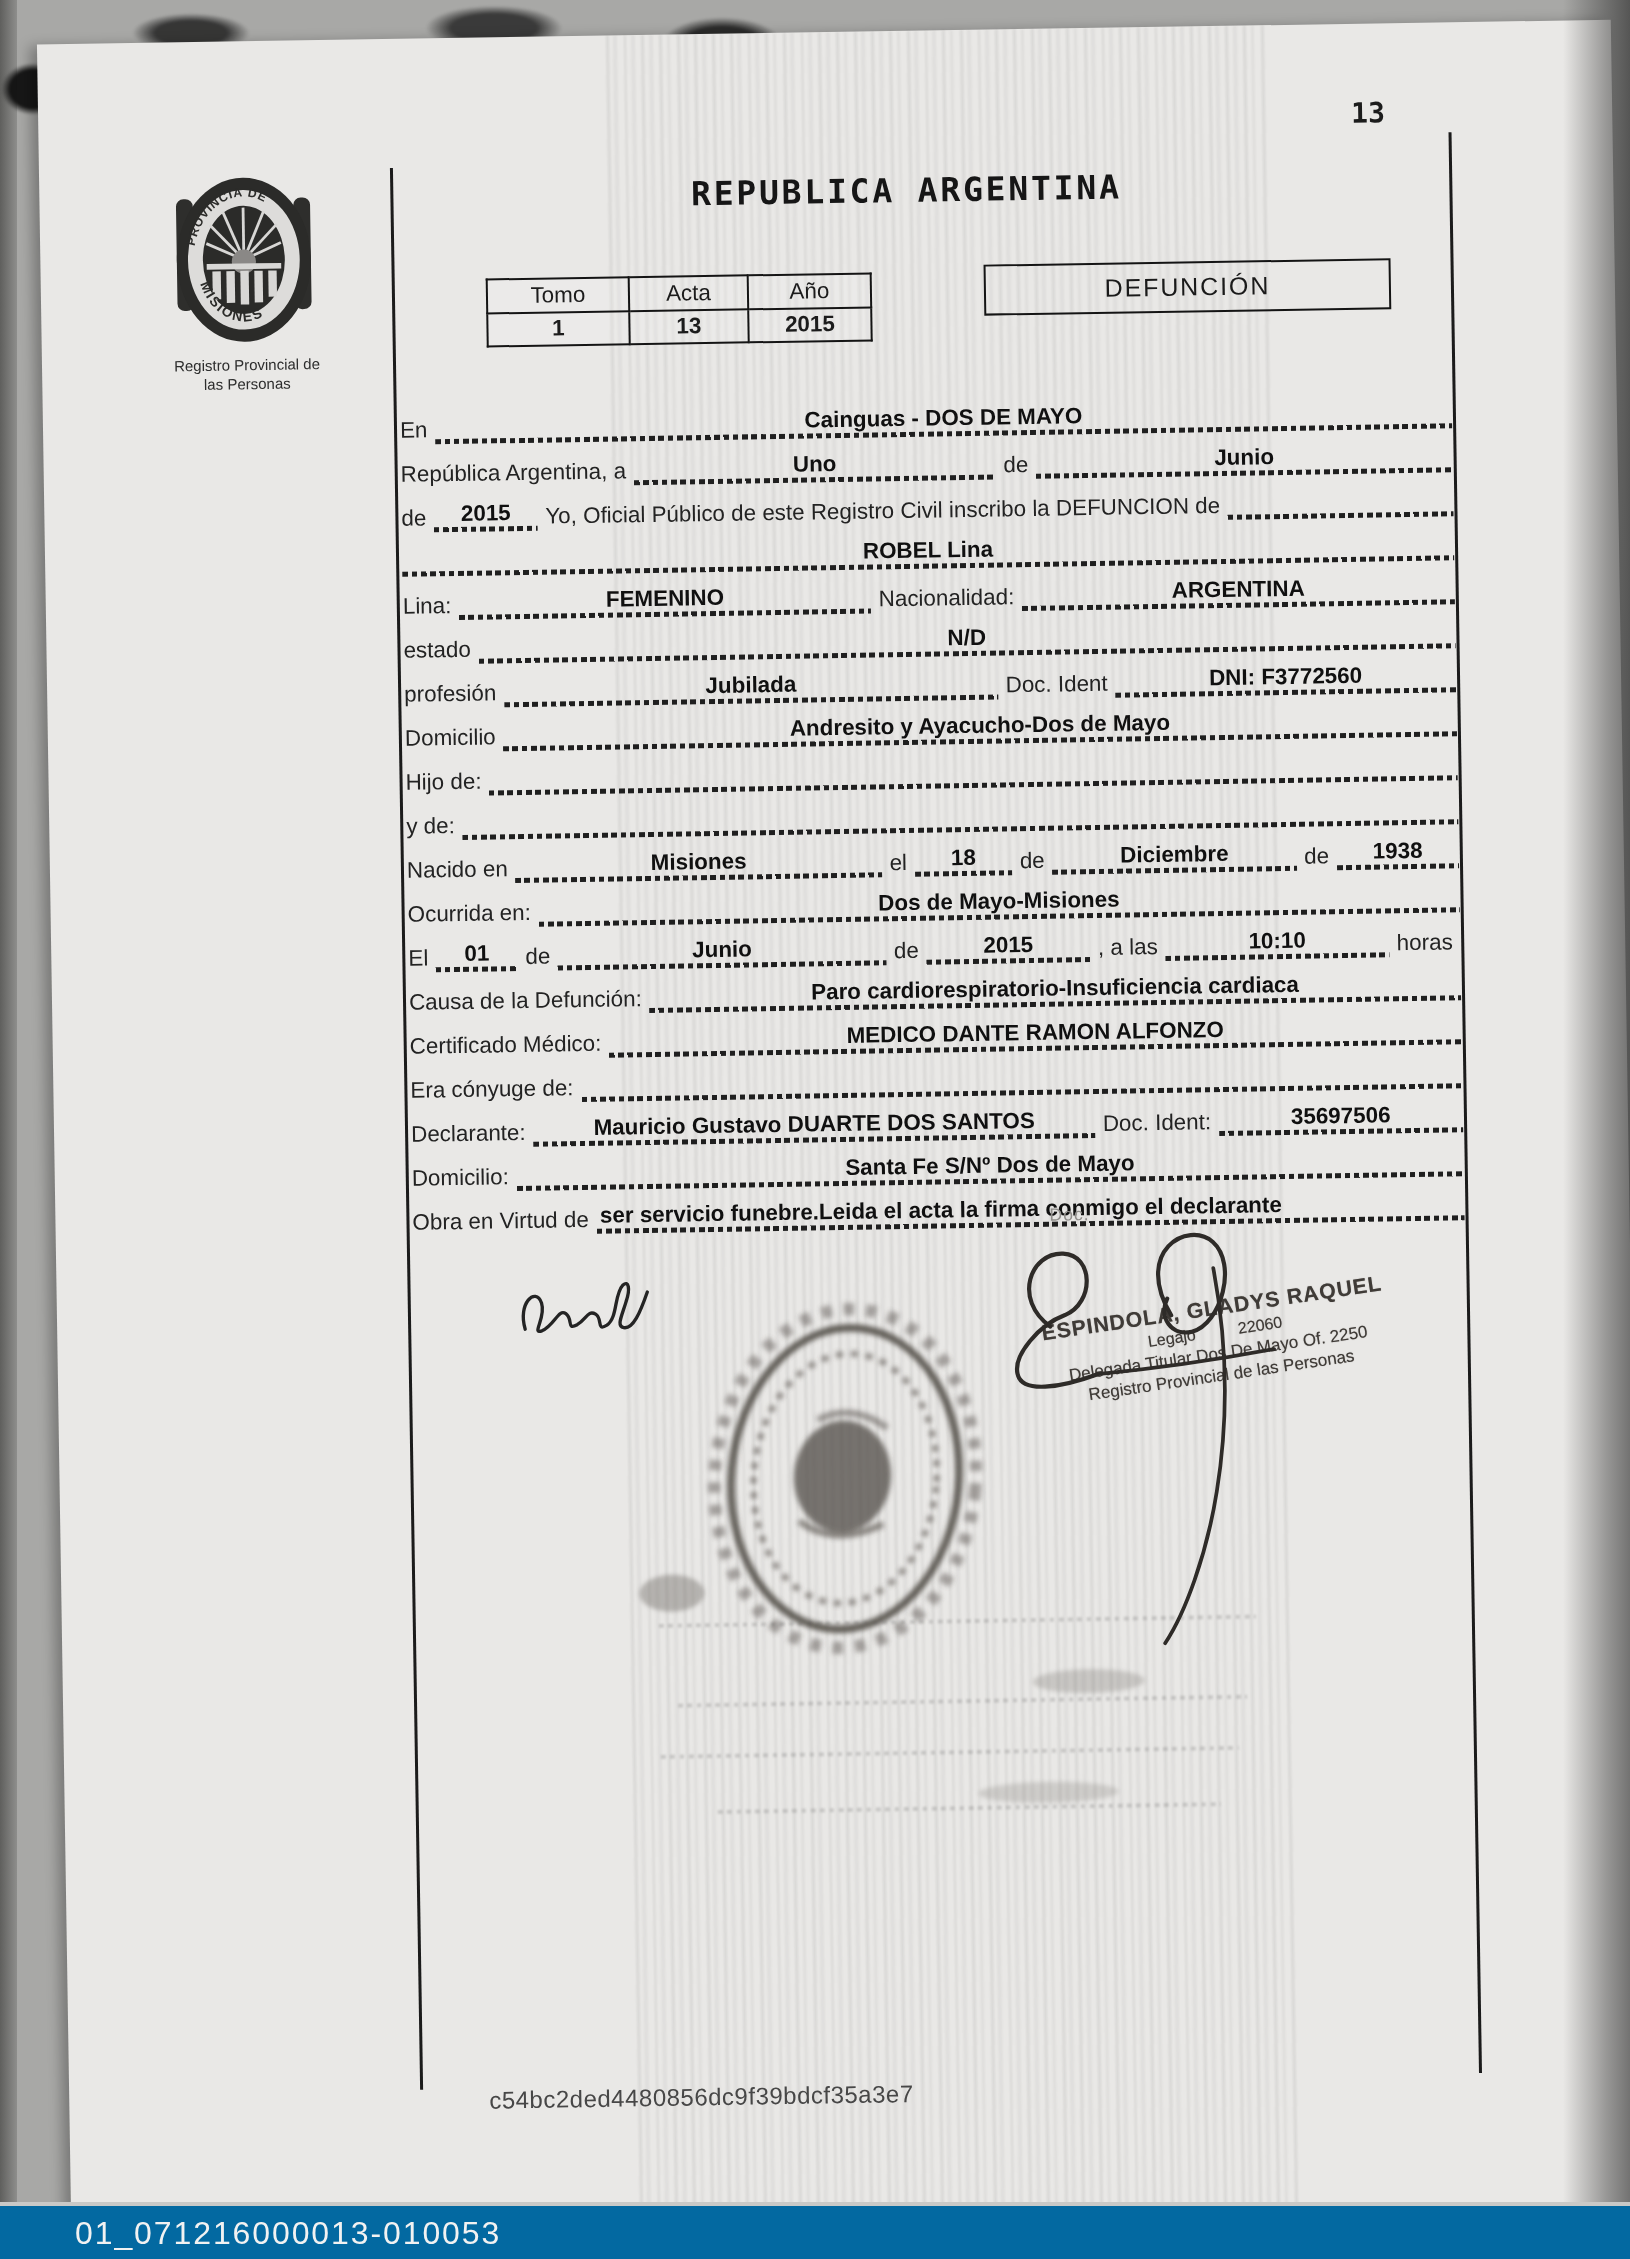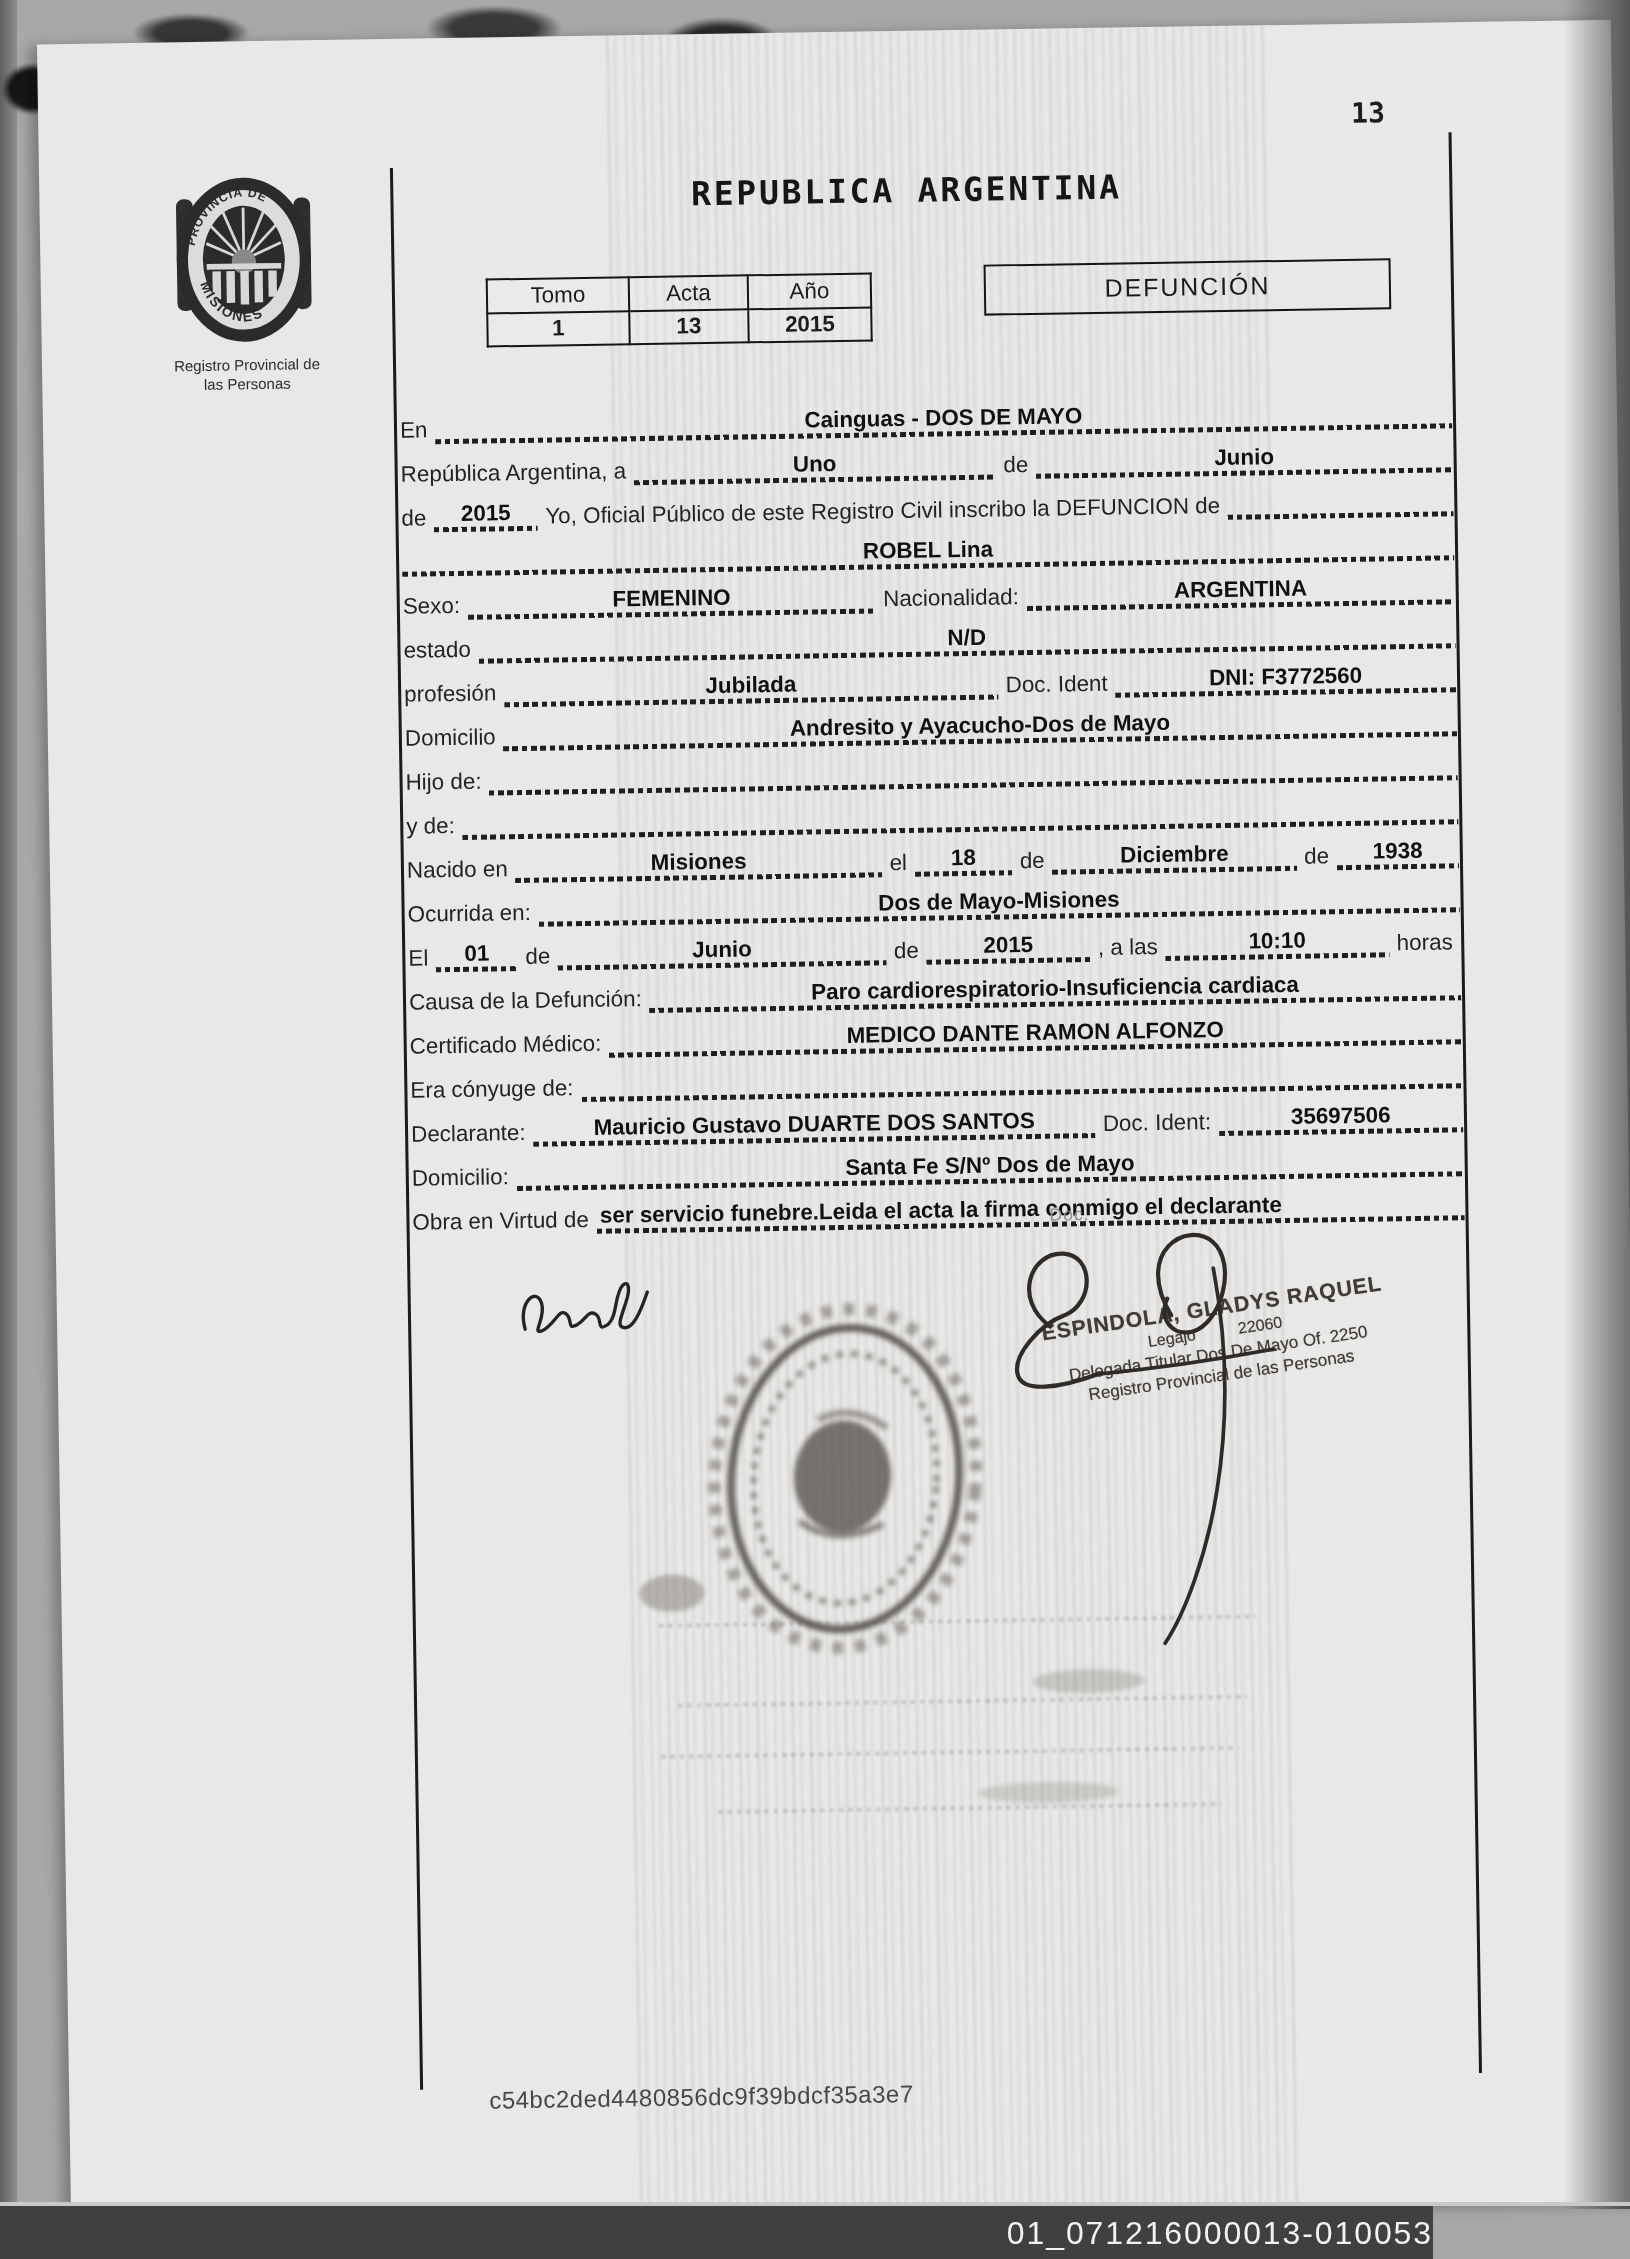--- a/index.html
+++ b/index.html
@@ -60,22 +60,22 @@
   .doc-frag{position:absolute;left:994px;top:1176px;font-size:17.7px;color:#8f8d8a;letter-spacing:0.9px;}
   .oval-stamp{position:absolute;left:641px;top:1260px;width:289px;height:373px;transform:rotate(6deg);opacity:.88;}
   .officer{position:absolute;left:940px;top:1270px;width:438px;transform:rotate(-7.5deg);
     color:#3f3b37;text-align:center;text-shadow:0 0 0.9px rgba(63,59,55,.55);}
   .officer .o1{font-size:21.4px;font-weight:bold;letter-spacing:0.9px;white-space:nowrap;}
   .officer .o2{font-size:16px;margin-top:1.9px;display:flex;justify-content:center;gap:43px;}
   .officer .o3,.officer .o4{font-size:17px;margin-top:2.8px;white-space:nowrap;}
   .flourish{position:absolute;left:937px;top:1186px;}
   
   .hash{position:absolute;left:420px;top:2049px;font-size:24px;color:#474747;letter-spacing:0.5px;}
-  .barcode-bar{position:absolute;left:0;top:2206px;width:1433px;height:54px;background:#404040;z-index:9;
-    display:flex;align-items:center;justify-content:flex-end;}
+  .barcode-bar{position:absolute;left:0;top:2206px;width:1630px;height:54px;background:#0369a1;z-index:9;
+    display:flex;align-items:center;justify-content:flex-start;}
   .barcode-bar span{color:#f2f2f2;font-size:32px;letter-spacing:1.9px;padding-left:75px;
     font-family:"Liberation Sans",sans-serif;}
   .bar-topline{position:absolute;left:0;top:2202px;width:1630px;height:3.7px;background:#c9c9c7;z-index:9;}
 </style>
 </head>
 <body>
 
 <div class="left-strip"></div>
 <div class="topmarks"></div>
 
@@ -183,21 +183,21 @@
     </div>
 
     <div class="row">
       <div class="seg">
           <span class="val">ROBEL Lina</span>
           <div class="dots"></div>
         </div>
     </div>
 
     <div class="row">
-      <span class="lbl">Sexo:</span>
+      <span class="lbl">Lina:</span>
       <div class="seg">
           <span class="val">FEMENINO</span>
           <div class="dots"></div>
         </div>
       <span class="lbl mid">Nacionalidad:</span>
       <div class="seg" style="flex-grow:1.05">
           <span class="val">ARGENTINA</span>
           <div class="dots"></div>
         </div>
     </div>

